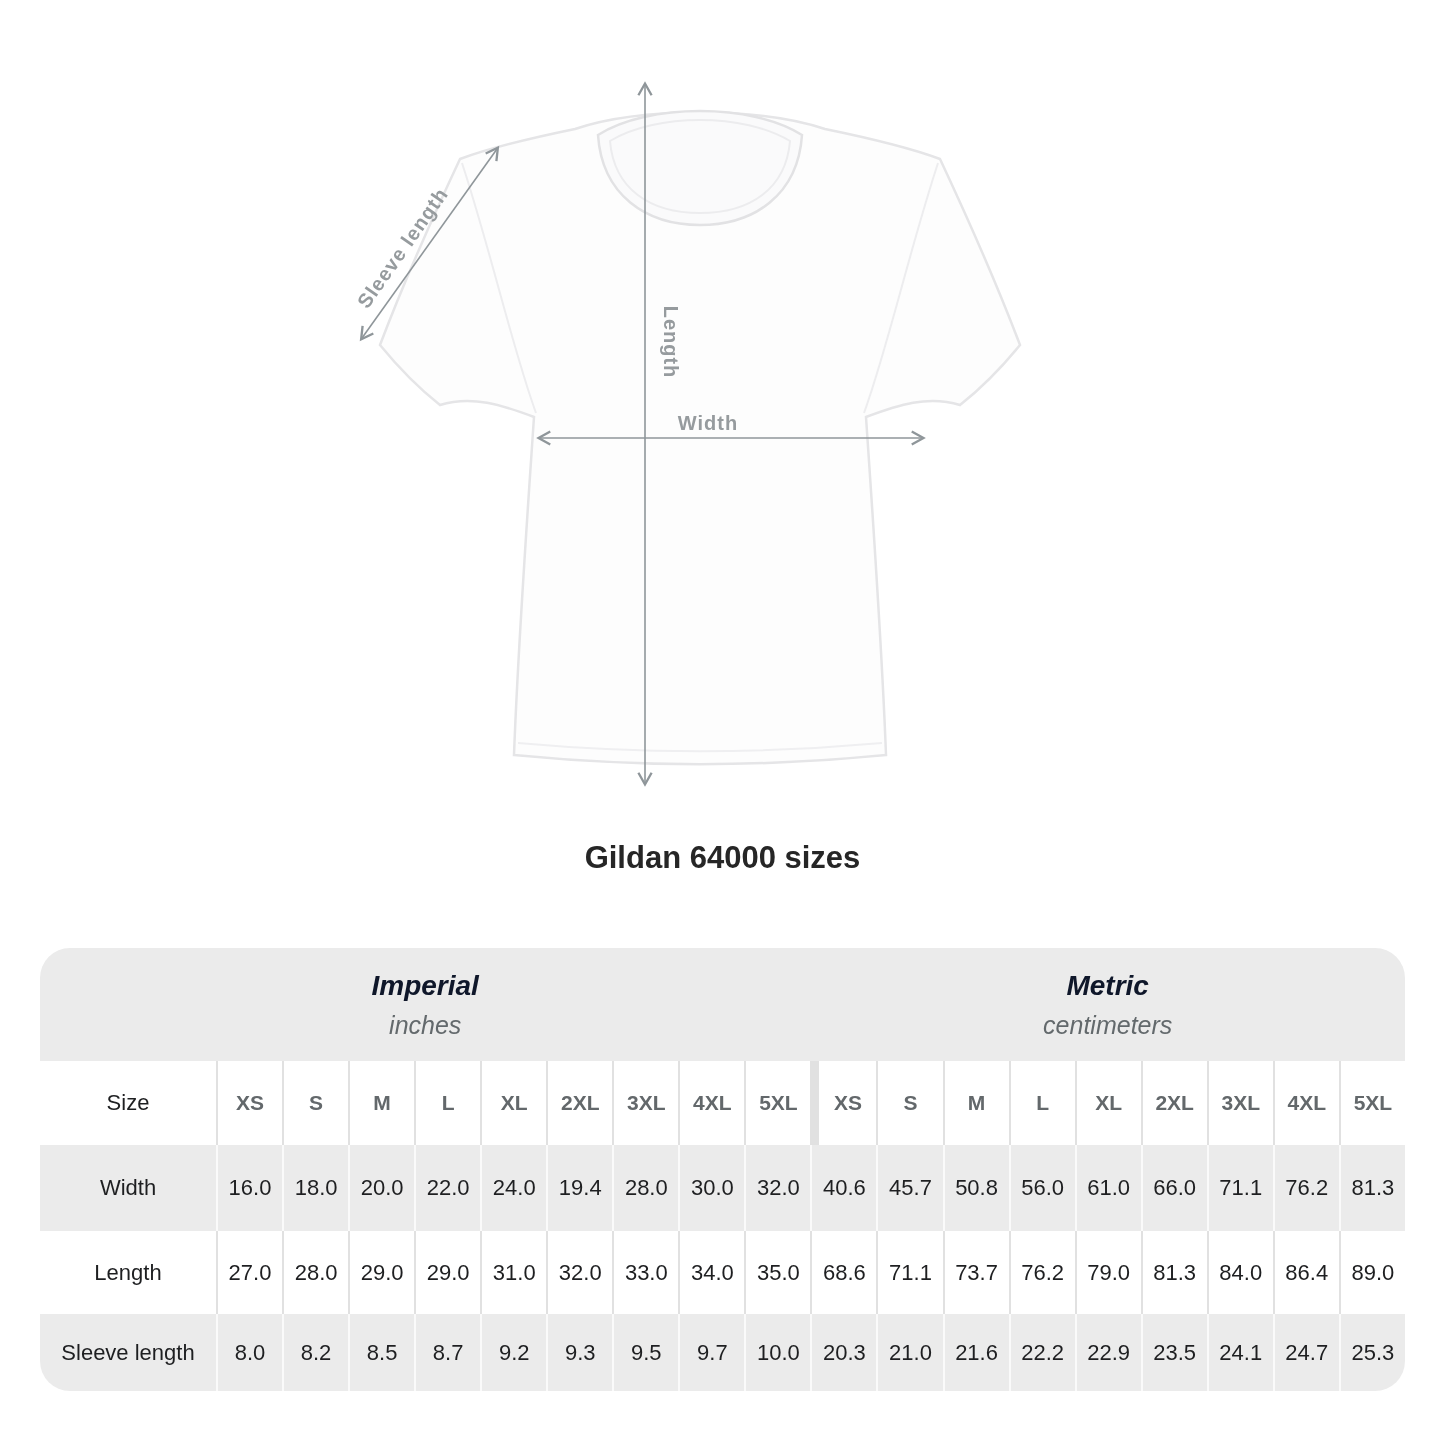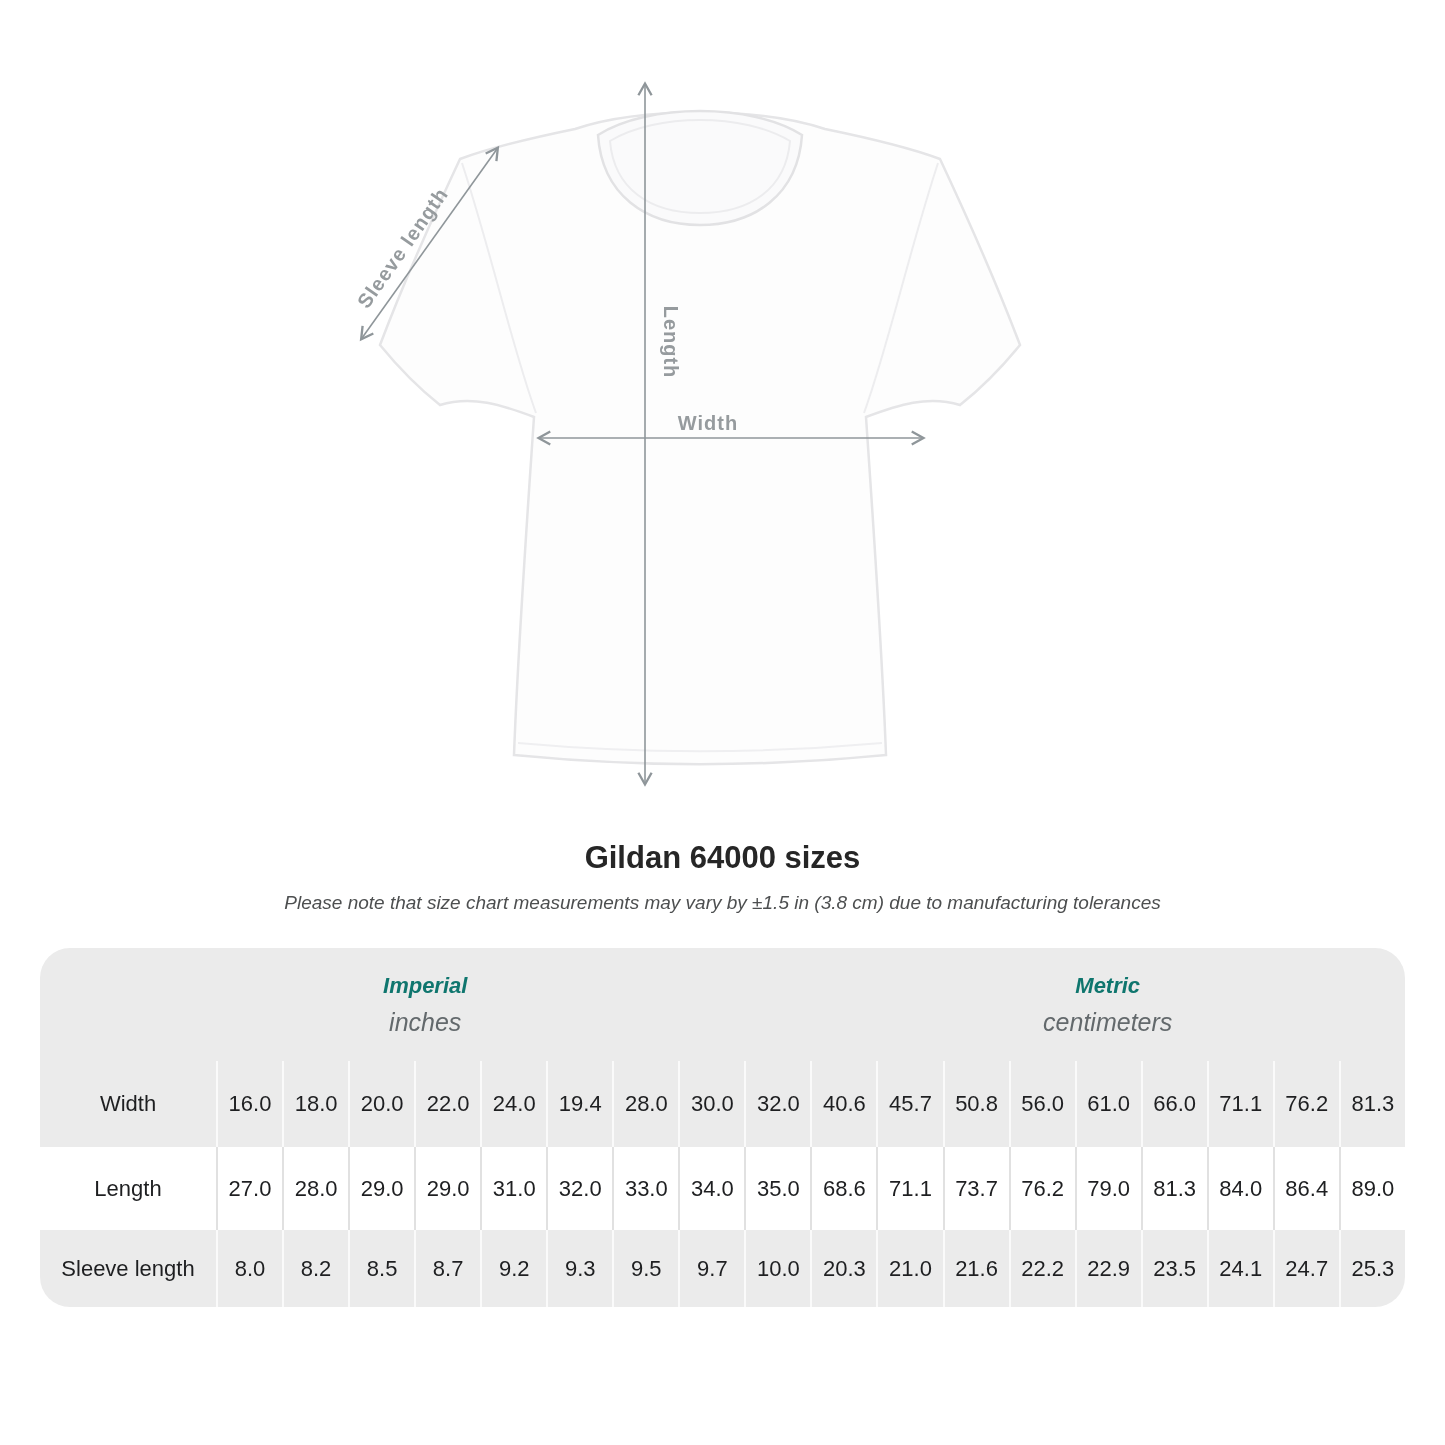--- a/index.html
+++ b/index.html
@@ -35,21 +35,21 @@
   table.size-table col.c-label{width:176px;}
   table.size-table th,table.size-table td{
     box-sizing:border-box;padding:0;text-align:center;vertical-align:middle;
     font-size:22px;color:#1e1f21;font-weight:normal;
   }
   
   tr.band-row{height:113px;}
   th.section{background:#ebebeb;vertical-align:middle;padding-top:2px;}
   th.section.first{border-top-left-radius:30px;}
   th.section.last{border-top-right-radius:30px;}
-  .sec-label{font-size:22px;font-weight:bold;font-style:italic;color:#0f766e;}
+  .sec-label{font-size:28px;font-weight:bold;font-style:italic;color:#0f172a;}
   .sec-sub{font-size:25px;font-style:italic;color:#63696c;margin-top:9px;}
   
   tr.r-size{height:84px;background:#ffffff;}
   tr.r-size td{font-weight:bold;font-size:21px;color:#63686b;border-left:2px solid #e1e1e1;}
   
   th.row-label{font-weight:bold;font-size:22px;color:#5d6265;}
   tr.band-gray th,tr.band-gray td{background:#ebebeb;}
   tr.band-gray td{border-left:2px solid #fafafa;}
   tr.band-white td{border-left:2px solid #e1e1e1;margin-left:12px;}
   td.metric-start,tr.r-size td.metric-start{border-left-width:9px;}
@@ -104,39 +104,59 @@
       <line x1="200" y1="383" x2="582" y2="383" stroke="#8f969a" stroke-width="1.6" marker-start="url(#ah)" marker-end="url(#ah)"></line>
 
       <line x1="22" y1="283" x2="157" y2="94" stroke="#8f969a" stroke-width="1.6" marker-start="url(#ah)" marker-end="url(#ah)"></line>
     </svg>
     <span class="dim-label sleeve">Sleeve length</span>
     <span class="dim-label length">Length</span>
     <span class="dim-label width">Width</span>
   </div>
 
   <div class="title">Gildan 64000 sizes</div>
-  <div class="subtitle">Please note that size chart measurements may vary by ±1.5 in (3.8 cm) due to manufacturing tolerances</div>
 
   <div class="size-table-wrap">
     <table class="size-table">
       <colgroup>
         <col class="c-label">
         <col span="18">
       </colgroup>
       <thead>
         <tr class="band-row">
           <th class="section first" colspan="10">
             <div class="sec-label">Imperial</div>
             <div class="sec-sub">inches</div>
           </th>
           <th class="section last" colspan="9">
             <div class="sec-label">Metric</div>
             <div class="sec-sub">centimeters</div>
           </th>
         </tr>
+        <tr class="r-size">
+          <th class="row-label">Size</th>
+        <td>XS</td>
+            <td>S</td>
+            <td>M</td>
+            <td>L</td>
+            <td>XL</td>
+            <td>2XL</td>
+            <td>3XL</td>
+            <td>4XL</td>
+            <td>5XL</td>
+            <td class="metric-start">XS</td>
+            <td>S</td>
+            <td>M</td>
+            <td>L</td>
+            <td>XL</td>
+            <td>2XL</td>
+            <td>3XL</td>
+            <td>4XL</td>
+            <td>5XL</td>
+          </tr>
       </thead>
       <tbody>
       <tr class="band-gray r-width">
             <th class="row-label">Width</th>
             <td>16.0</td>
             <td>18.0</td>
             <td>20.0</td>
             <td>22.0</td>
             <td>24.0</td>
             <td>19.4</td>

